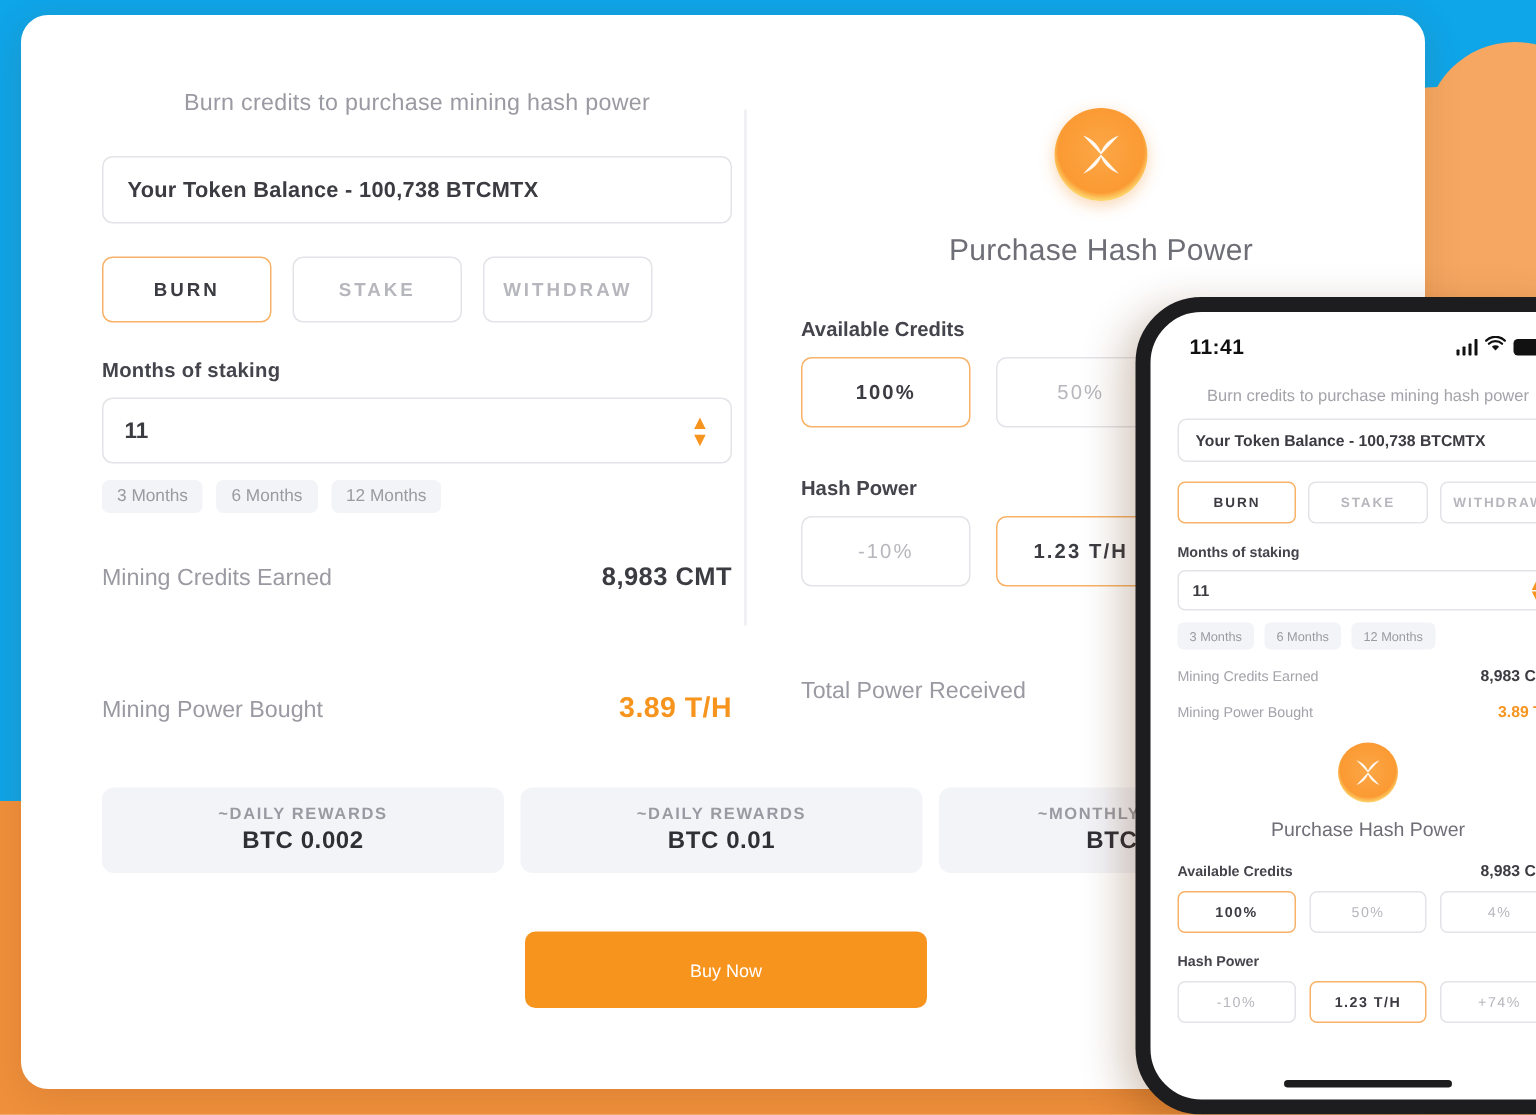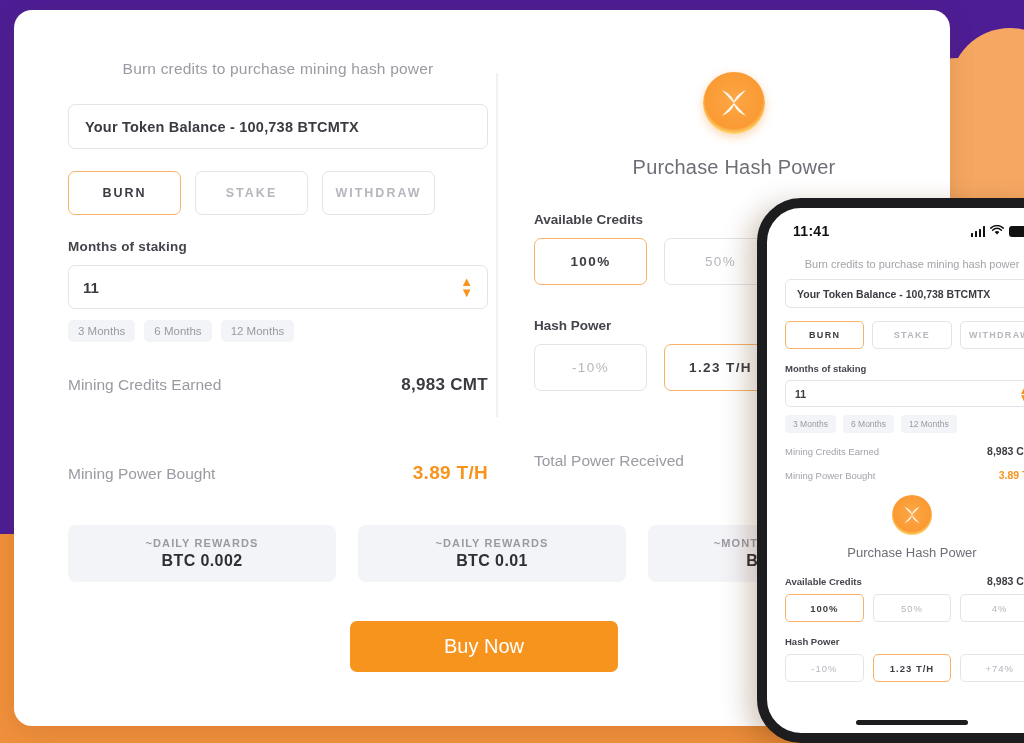--- a/index.html
+++ b/index.html
@@ -2,21 +2,21 @@
 <html><head>
 <meta charset="utf-8">
 <style>
   * { box-sizing: border-box; margin: 0; padding: 0; }
   html, body {
     width: 1024px; height: 743px;
     font-family: "Liberation Sans", sans-serif;
     background: #f0903c;
     overflow: hidden;
   }
-  #root { position: relative; width: 1024px; height: 534px; background: #4c1d95; }
+  #root { position: relative; width: 1024px; height: 534px; background: #0ea5e9; }
 
   
   .bg-blob {
     position: absolute; background: #f6a862; border-radius: 90px 90px 0 0;
   }
   .bg-blob.b1 { left: 888px; top: 58px; width: 140px; height: 140px; border-radius: 70px 70px 0 0; }
   .bg-blob.b2 { left: 950px; top: 28px; width: 120px; height: 170px; border-radius: 60px 60px 0 0; }
 
   
   .card {
@@ -92,32 +92,32 @@
   .opt-row { display: flex; gap: 17px; margin-top: 11px; }
   .opt {
     width: 113px; height: 47px; border: 1px solid #e3e3e8; border-radius: 7px;
     display: flex; align-items: center; justify-content: center;
     font-size: 13.5px; letter-spacing: 1.4px; color: #b6b6bd; background: #fff;
   }
   .opt.active { border: 1.6px solid #f7b267; color: #3b3b42; font-weight: bold; }
   .total-label { margin-top: 61px; font-size: 15.5px; color: #9a9aa2; }
 
   
-  .rewards { position: absolute; left: 54px; top: 515px; display: flex; gap: 22px; }
+  .rewards { position: absolute; left: 54px; top: 515px; display: flex; gap: 11px; }
   .reward {
     width: 268px; height: 57px; background: #f3f4f8; border-radius: 8px;
     display: flex; flex-direction: column; align-items: center; justify-content: center; gap: 3px;
   }
   .reward .rl { font-size: 11px; letter-spacing: 1.1px; color: #9a9aa2; font-weight: bold; }
   .reward .rv { font-size: 16px; font-weight: bold; color: #2f2f36; letter-spacing: .4px; }
 
   .buy-btn {
     position: absolute; left: 336px; top: 611px; width: 268px; height: 51px;
     background: #f7941e; border-radius: 7px; border: none;
-    color: #fff; font-size: 20px; font-family: "Liberation Sans", sans-serif;
+    color: #fff; font-size: 12px; font-family: "Liberation Sans", sans-serif;
     cursor: pointer;
   }
 
   
   .phone {
     position: absolute; left: 757px; top: 198px; width: 310px; height: 545px;
     background: #fff; border: 10px solid #1d1d1f; border-radius: 44px;
     box-shadow: -10px 6px 26px rgba(90,45,5,.25);
     overflow: hidden;
   }

